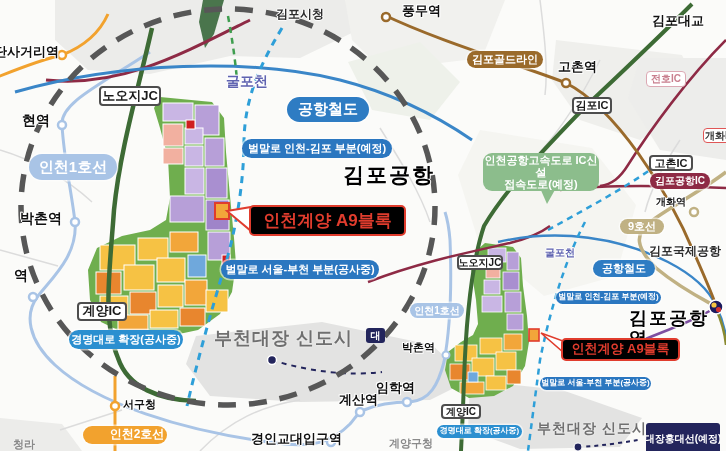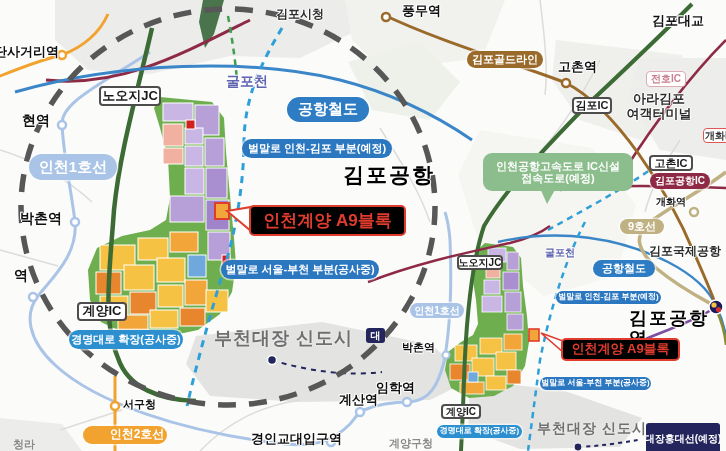--- a/index.html
+++ b/index.html
@@ -189,22 +189,20 @@
   </svg>
 
   <div id="labels">
       <div class="lbl plain" style="left: -6px; top: 45px; font-size: 13px;">단사거리역</div>
       <div class="lbl plain-dark" style="left: 276px; top: 8px; font-size: 12px;">김포시청</div>
       <div class="lbl plain" style="left: 402px; top: 4px; font-size: 13px;">풍무역</div>
       <div class="lbl plain" style="left: 652px; top: 14px; font-size: 13px;">김포대교</div>
       <div class="lbl pill" style="left: 467px; top: 51px; width: 76px; height: 17px; font-size: 11px; background: rgb(154, 106, 43);">김포골드라인</div>
       <div class="lbl plain" style="left: 558px; top: 60px; font-size: 13px;">고촌역</div>
       <div class="lbl box-pink" style="left: 646px; top: 71px; width: 40px; height: 16px; font-size: 10px;">전호IC</div>
-      <div class="lbl plain-dark" style="left: 626px; top: 92px; width: 66px; font-size: 13px;">아라김포
-여객터미널</div>
       <div class="lbl box" style="left: 572px; top: 97px; width: 40px; height: 17px; font-size: 11px;">김포IC</div>
       <div class="lbl box" style="left: 99px; top: 86px; width: 62px; height: 20px; font-size: 13px;">노오지JC</div>
       <div class="lbl stream" style="left: 226px; top: 74px; font-size: 14px;">굴포천</div>
       <div class="lbl pill" style="left: 287px; top: 97px; width: 82px; height: 25px; font-size: 15px; background: rgb(46, 124, 195);">공항철도</div>
       <div class="lbl pill" style="left: 242px; top: 139px; width: 150px; height: 19px; font-size: 11px; background: rgb(43, 119, 192);">벌말로 인천-김포 부분(예정)</div>
       <div class="lbl pill" style="left: 29px; top: 154px; width: 88px; height: 26px; font-size: 15px; background: rgb(169, 196, 230);">인천1호선</div>
       <div class="lbl bigtext" style="left: 343px; top: 163px; font-size: 21px;">김포공항</div>
       <div class="lbl redbox" style="left: 249px; top: 205px; width: 157px; height: 31px; font-size: 17px;">인천계양 A9블록</div>
       <div class="lbl plain" style="left: 20px; top: 211px; font-size: 14px;">박촌역</div>
       <div class="lbl pill" style="left: 221px; top: 260px; width: 158px; height: 19px; font-size: 11px; background: rgb(43, 119, 192);">벌말로 서울-부천 부분(공사중)</div>
@@ -232,17 +230,17 @@
       <div class="lbl box" style="left: 457px; top: 255px; width: 46px; height: 15px; font-size: 10px;">노오지JC</div>
       <div class="lbl stream" style="left: 545px; top: 247px; font-size: 10px;">굴포천</div>
       <div class="lbl pill" style="left: 410px; top: 303px; width: 54px; height: 15px; font-size: 10px; background: rgb(169, 196, 230);">인천1호선</div>
       <div class="lbl plain" style="left: 402px; top: 341px; font-size: 11px;">박촌역</div>
       <div class="lbl box" style="left: 441px; top: 404px; width: 40px; height: 15px; font-size: 10px;">계양IC</div>
       <div class="lbl pill" style="left: 437px; top: 425px; width: 85px; height: 13px; font-size: 8px; background: rgb(43, 143, 208);">경명대로 확장(공사중)</div>
       <div class="lbl box" style="left: 649px; top: 155px; width: 44px; height: 16px; font-size: 11px;">고촌IC</div>
       <div class="lbl pill" style="left: 650px; top: 173px; width: 60px; height: 16px; font-size: 10px; background: rgb(142, 42, 69);">김포공항IC</div>
       <div class="lbl plain" style="left: 656px; top: 196px; font-size: 10px;">개화역</div>
       <div class="lbl box-red" style="left: 703px; top: 128px; width: 34px; height: 15px; font-size: 10px;">개화IC</div>
-      <div class="lbl greenbox" style="left: 483px; top: 153px; width: 150px; height: 38px; font-size: 11px;">인천공항고속도로 IC신설
+      <div class="lbl greenbox" style="left: 483px; top: 153px; width: 116px; height: 38px; font-size: 11px;">인천공항고속도로 IC신설
 접속도로(예정)</div>
       <div class="lbl navybox" style="left: 366px; top: 328px; width: 19px; height: 15px; font-size: 10px;">대</div>
     </div>
 </div>
 
 </body></html>

